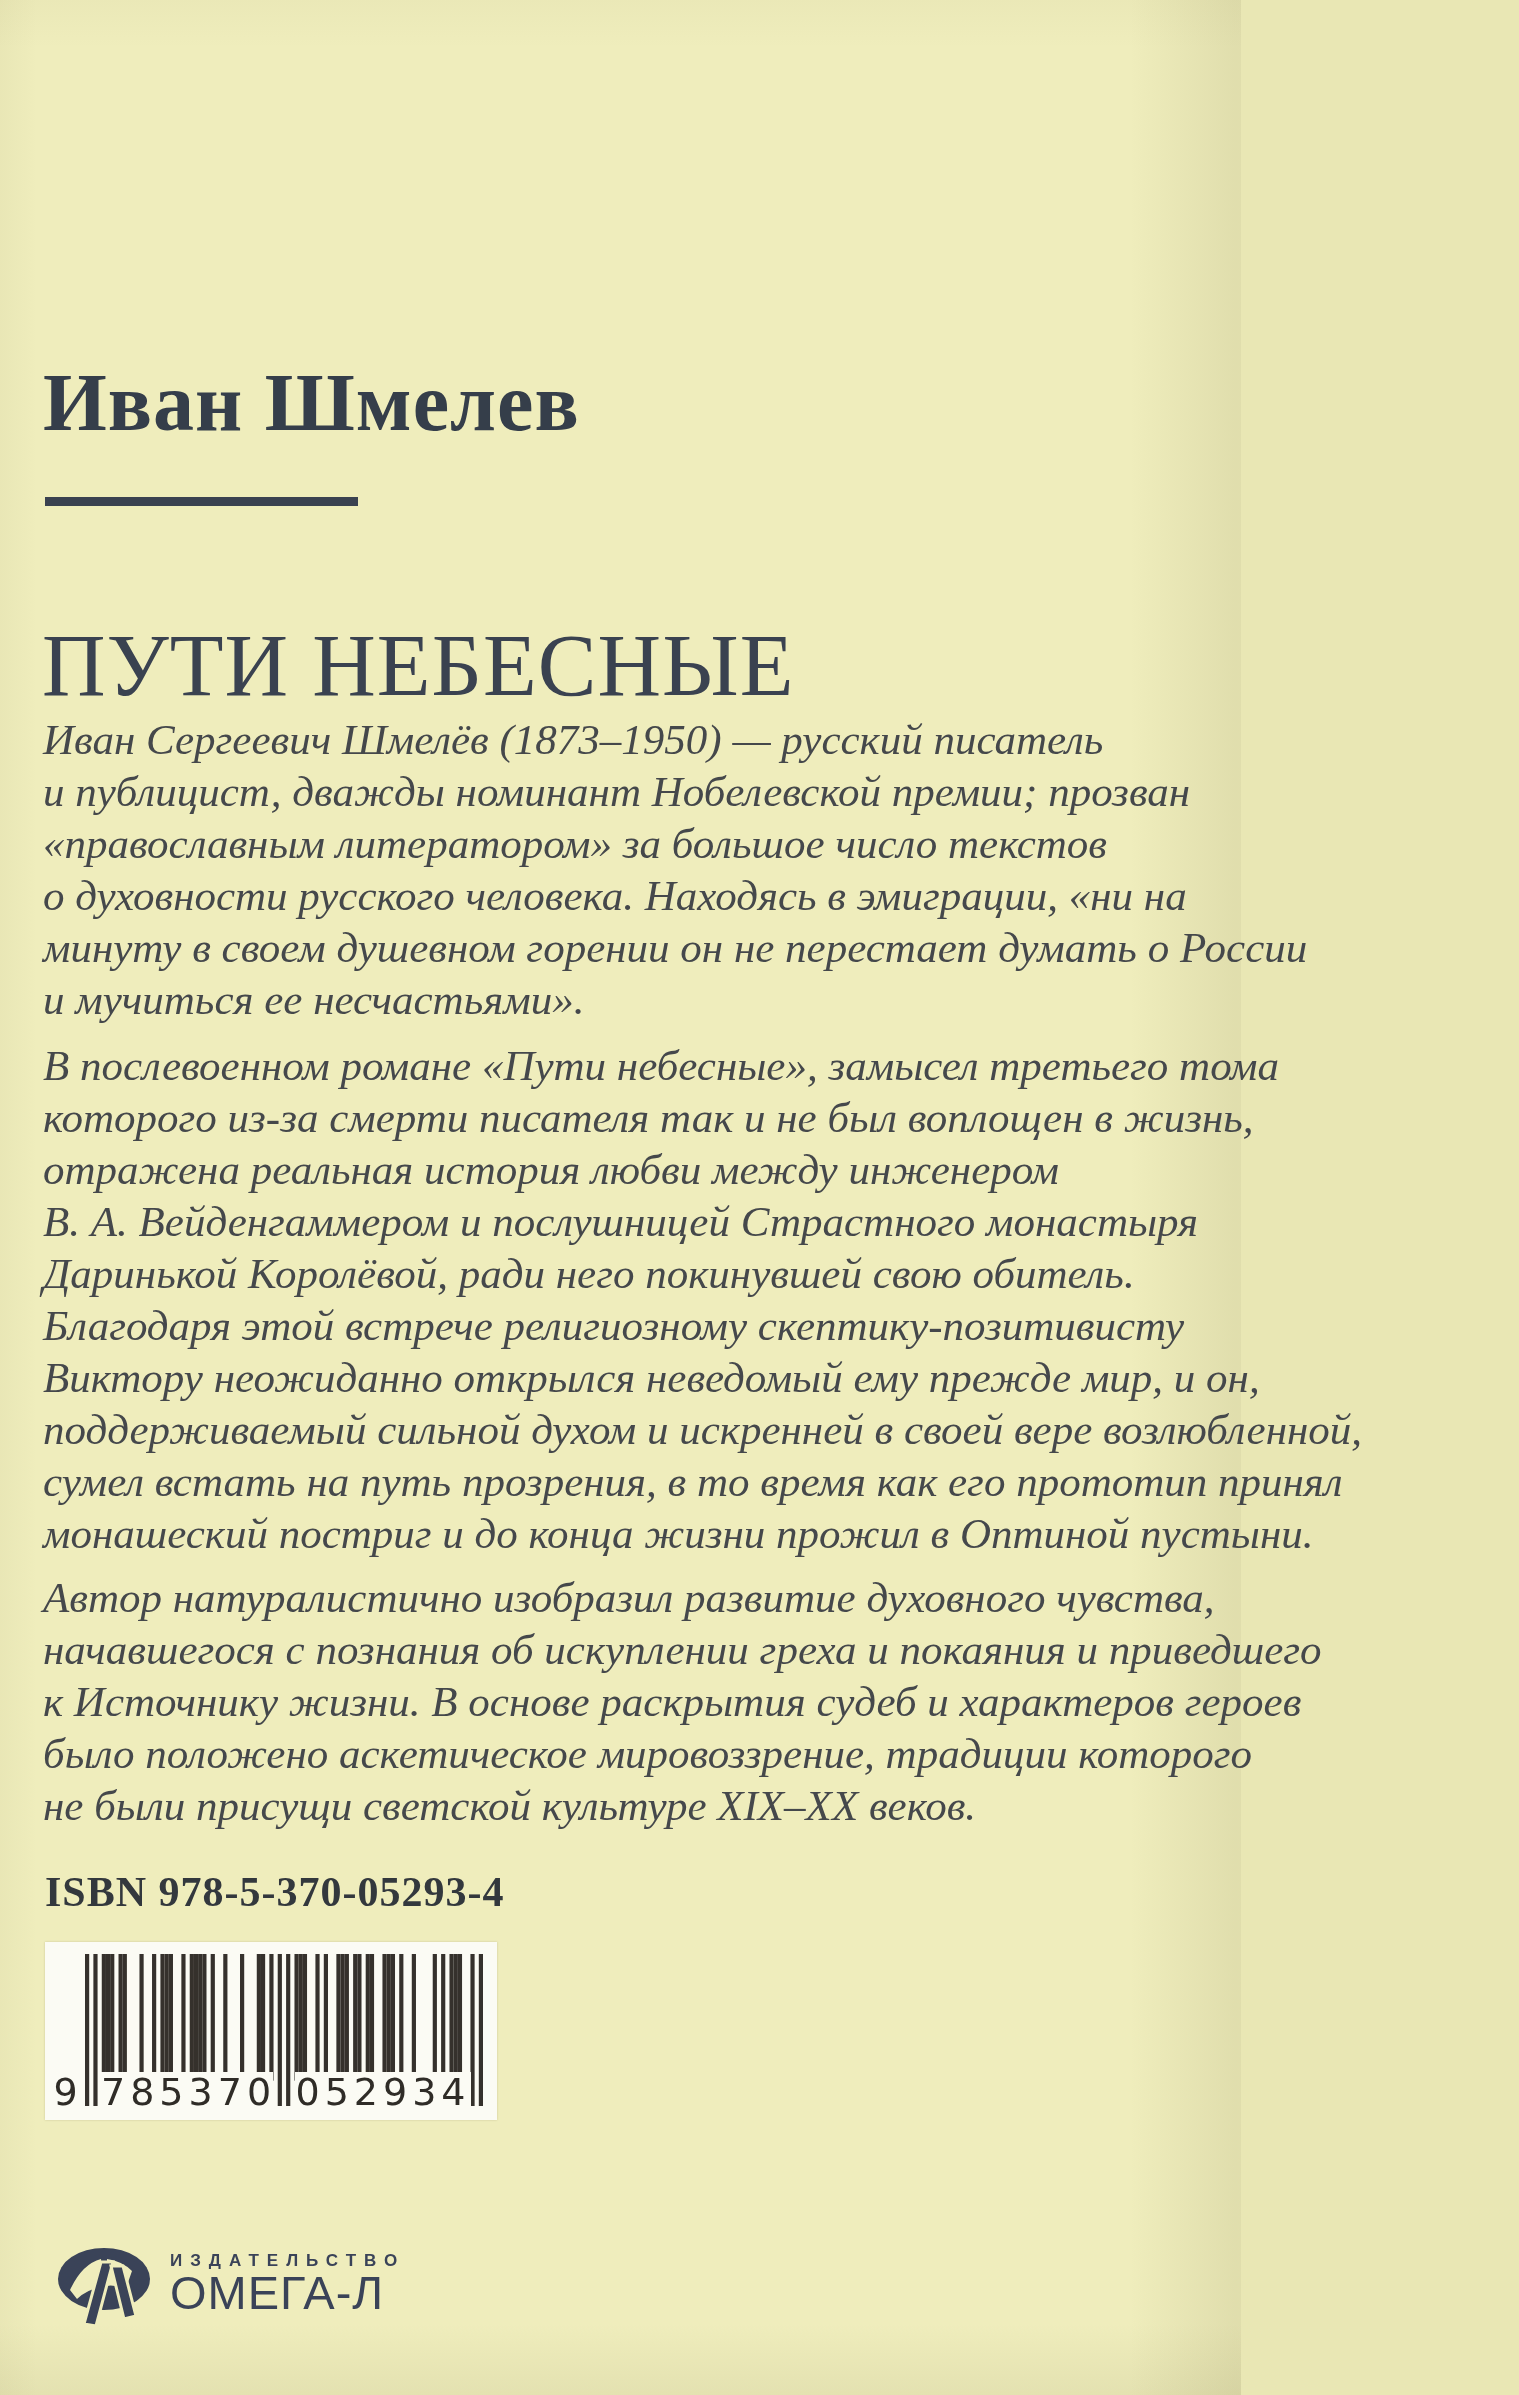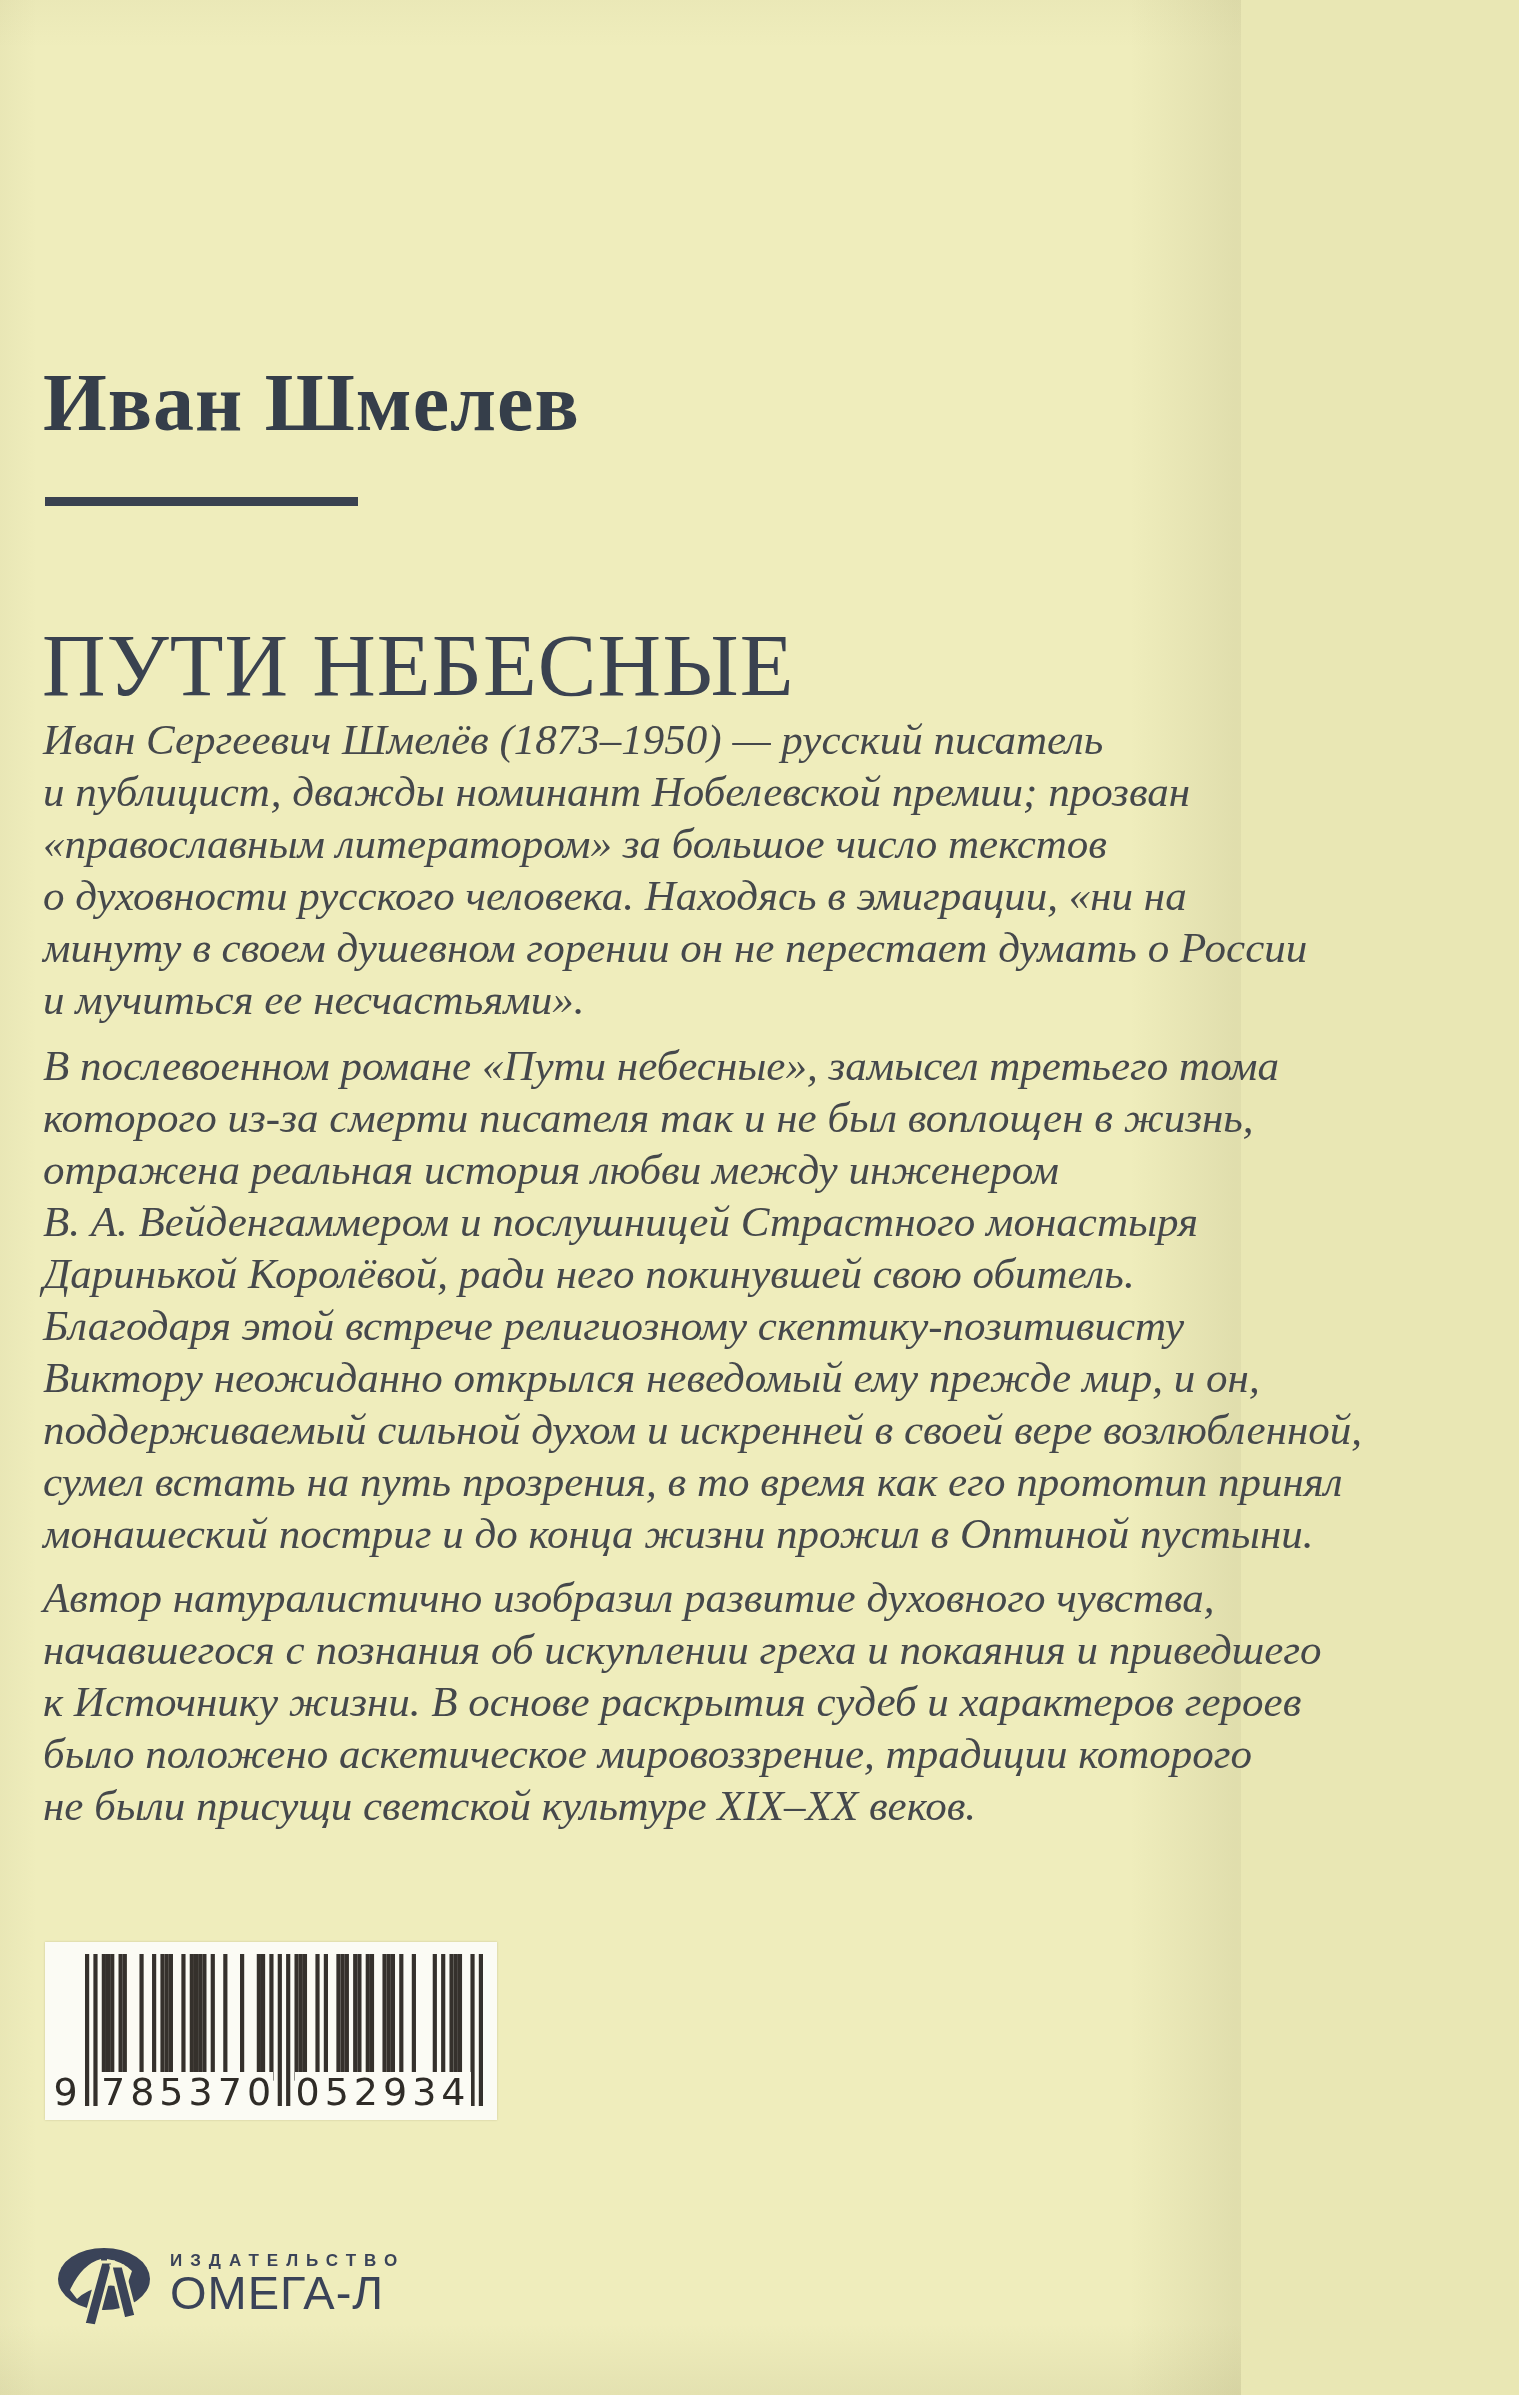--- a/index.html
+++ b/index.html
@@ -120,20 +120,21 @@
 которого из-за смерти писателя так и не был воплощен в жизнь,
 отражена реальная история любви между инженером
 В. А. Вейденгаммером и послушницей Страстного монастыря
 Даринькой Королёвой, ради него покинувшей свою обитель.
 Благодаря этой встрече религиозному скептику-позитивисту
 Виктору неожиданно открылся неведомый ему прежде мир, и он,
 поддерживаемый сильной духом и искренней в своей вере возлюбленной,
 сумел встать на путь прозрения, в то время как его прототип принял
 монашеский постриг и до конца жизни прожил в Оптиной пустыни.</div>
 
+  <div class="isbn">ISBN 978-5-370-05293-4</div>
 
   <div class="barcode-box">
     <svg xmlns="http://www.w3.org/2000/svg" viewBox="0 0 95 36" preserveAspectRatio="none">
         <rect x="0" y="0" width="1" height="36"></rect>
         <rect x="2" y="0" width="1" height="36"></rect>
         <rect x="4" y="0" width="1" height="30"></rect>
         <rect x="5" y="0" width="1" height="30"></rect>
         <rect x="6" y="0" width="1" height="30"></rect>
         <rect x="8" y="0" width="1" height="30"></rect>
         <rect x="9" y="0" width="1" height="30"></rect>

